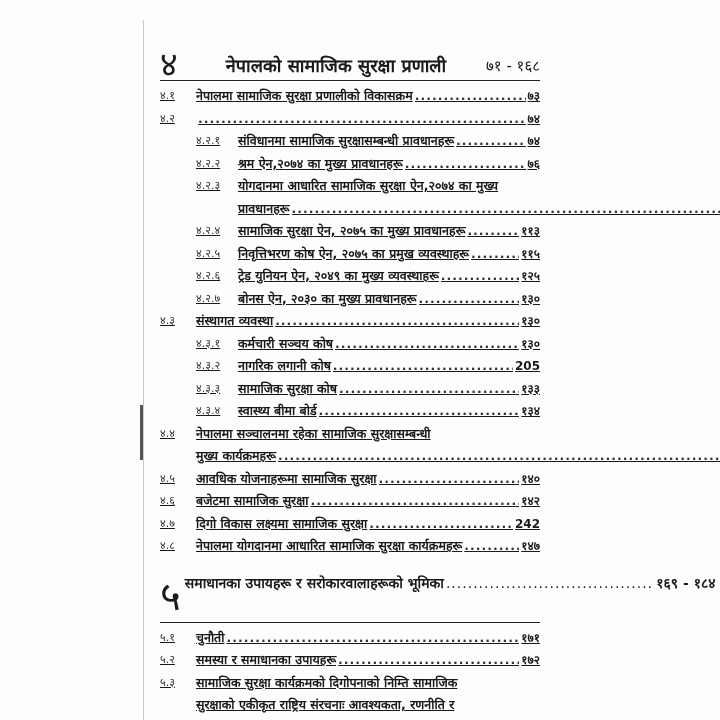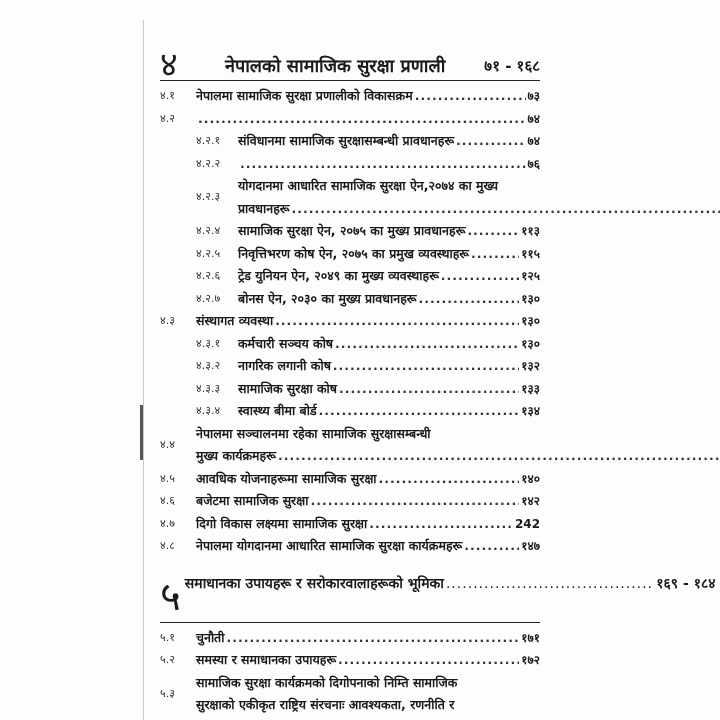--- a/index.html
+++ b/index.html
@@ -28,29 +28,29 @@
     padding-bottom: 2px;
   }
   .chap-num {
     font-size: 34px; line-height: 28px; font-weight: normal;
     width: 22px; margin-right: 4px;
   }
   .chap-title {
     font-size: 18px; font-weight: bold; flex: 1; line-height: 24px; text-align: center;
   }
   .chap-range {
-    font-size: 15px; font-weight: bold; line-height: 24px; white-space: nowrap;
+    font-size: 15px; font-weight: normal; line-height: 24px; white-space: nowrap;
   }
   .chapter-head.ch5 { align-items: stretch; margin-top: 14px; }
   .chapter-head.ch5 .chap-num { font-size: 40px; line-height: 48px; }
   .chapter-head.ch5 .chap-text { flex: 1; font-size: 14px; font-weight: bold; line-height: 22px; }
   .entries { margin-top: 4px; }
   .entry {
-    display: flex; align-items: center;
-    font-size: 12.5px; line-height: 22.5px; font-weight: bold;
+    display: flex; align-items: flex-start;
+    font-size: 12.5px; line-height: 22.5px; font-weight: bold; text-decoration: underline;
   }
   .entry .num { width: 36px; flex: none; font-weight: normal; font-size: 11px; color: #333; }
   .entry.sub .num { margin-left: 36px; width: 42px; }
   .entry .label { white-space: nowrap; }
   .entry .dots {
     flex: 1; overflow: hidden; white-space: nowrap; margin: 0 2px;
     letter-spacing: 1px; color: #333;
   }
   .entry .dots::before {
     content: "........................................................................................................................";
@@ -89,20 +89,21 @@
       <span class="page-no">७४</span>
     </div>
     <div class="entry sub">
       <span class="num">४.२.१</span>
       <span class="label">संविधानमा सामाजिक सुरक्षासम्बन्धी प्रावधानहरू</span>
       <span class="dots"></span>
       <span class="page-no">७४</span>
     </div>
     <div class="entry sub">
       <span class="num">४.२.२</span>
+      <span class="label">श्रम ऐन,२०७४ का मुख्य प्रावधानहरू</span>
       <span class="dots"></span>
       <span class="page-no">७६</span>
     </div>
     <div class="entry sub">
       <span class="num">४.२.३</span>
       <div class="cont">
         <div class="row">
             <span class="label">योगदानमा आधारित सामाजिक सुरक्षा ऐन,२०७४ का मुख्य</span>
           </div>
         <div class="row">
@@ -145,21 +146,21 @@
     <div class="entry sub">
       <span class="num">४.३.१</span>
       <span class="label">कर्मचारी सञ्चय कोष</span>
       <span class="dots"></span>
       <span class="page-no">१३०</span>
     </div>
     <div class="entry sub">
       <span class="num">४.३.२</span>
       <span class="label">नागरिक लगानी कोष</span>
       <span class="dots"></span>
-      <span class="page-no">१३२</span>
+      <span class="page-no">205</span>
     </div>
     <div class="entry sub">
       <span class="num">४.३.३</span>
       <span class="label">सामाजिक सुरक्षा कोष</span>
       <span class="dots"></span>
       <span class="page-no">१३३</span>
     </div>
     <div class="entry sub">
       <span class="num">४.३.४</span>
       <span class="label">स्वास्थ्य बीमा बोर्ड</span>

